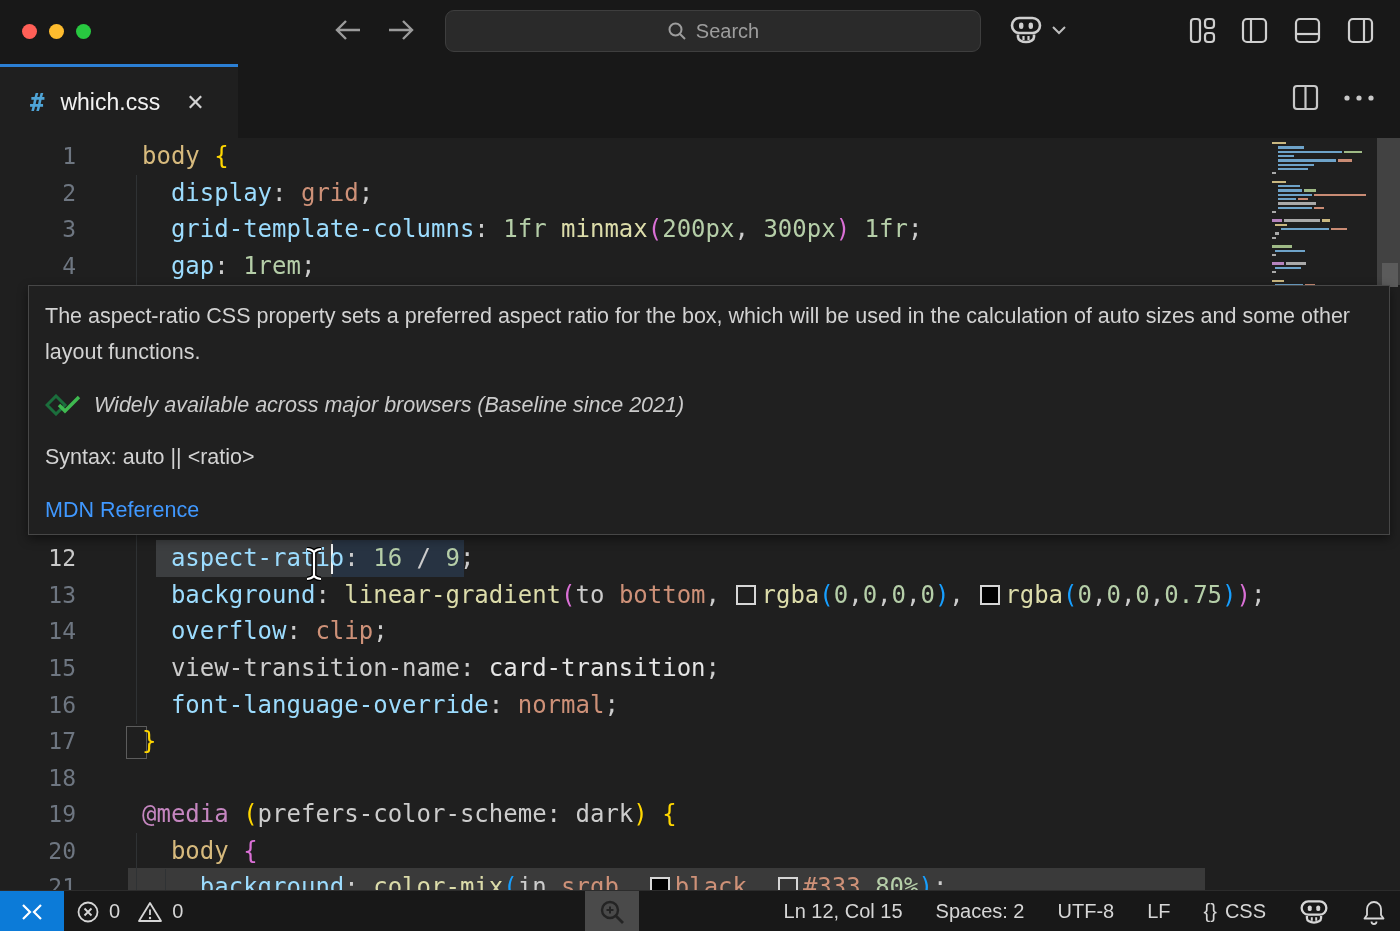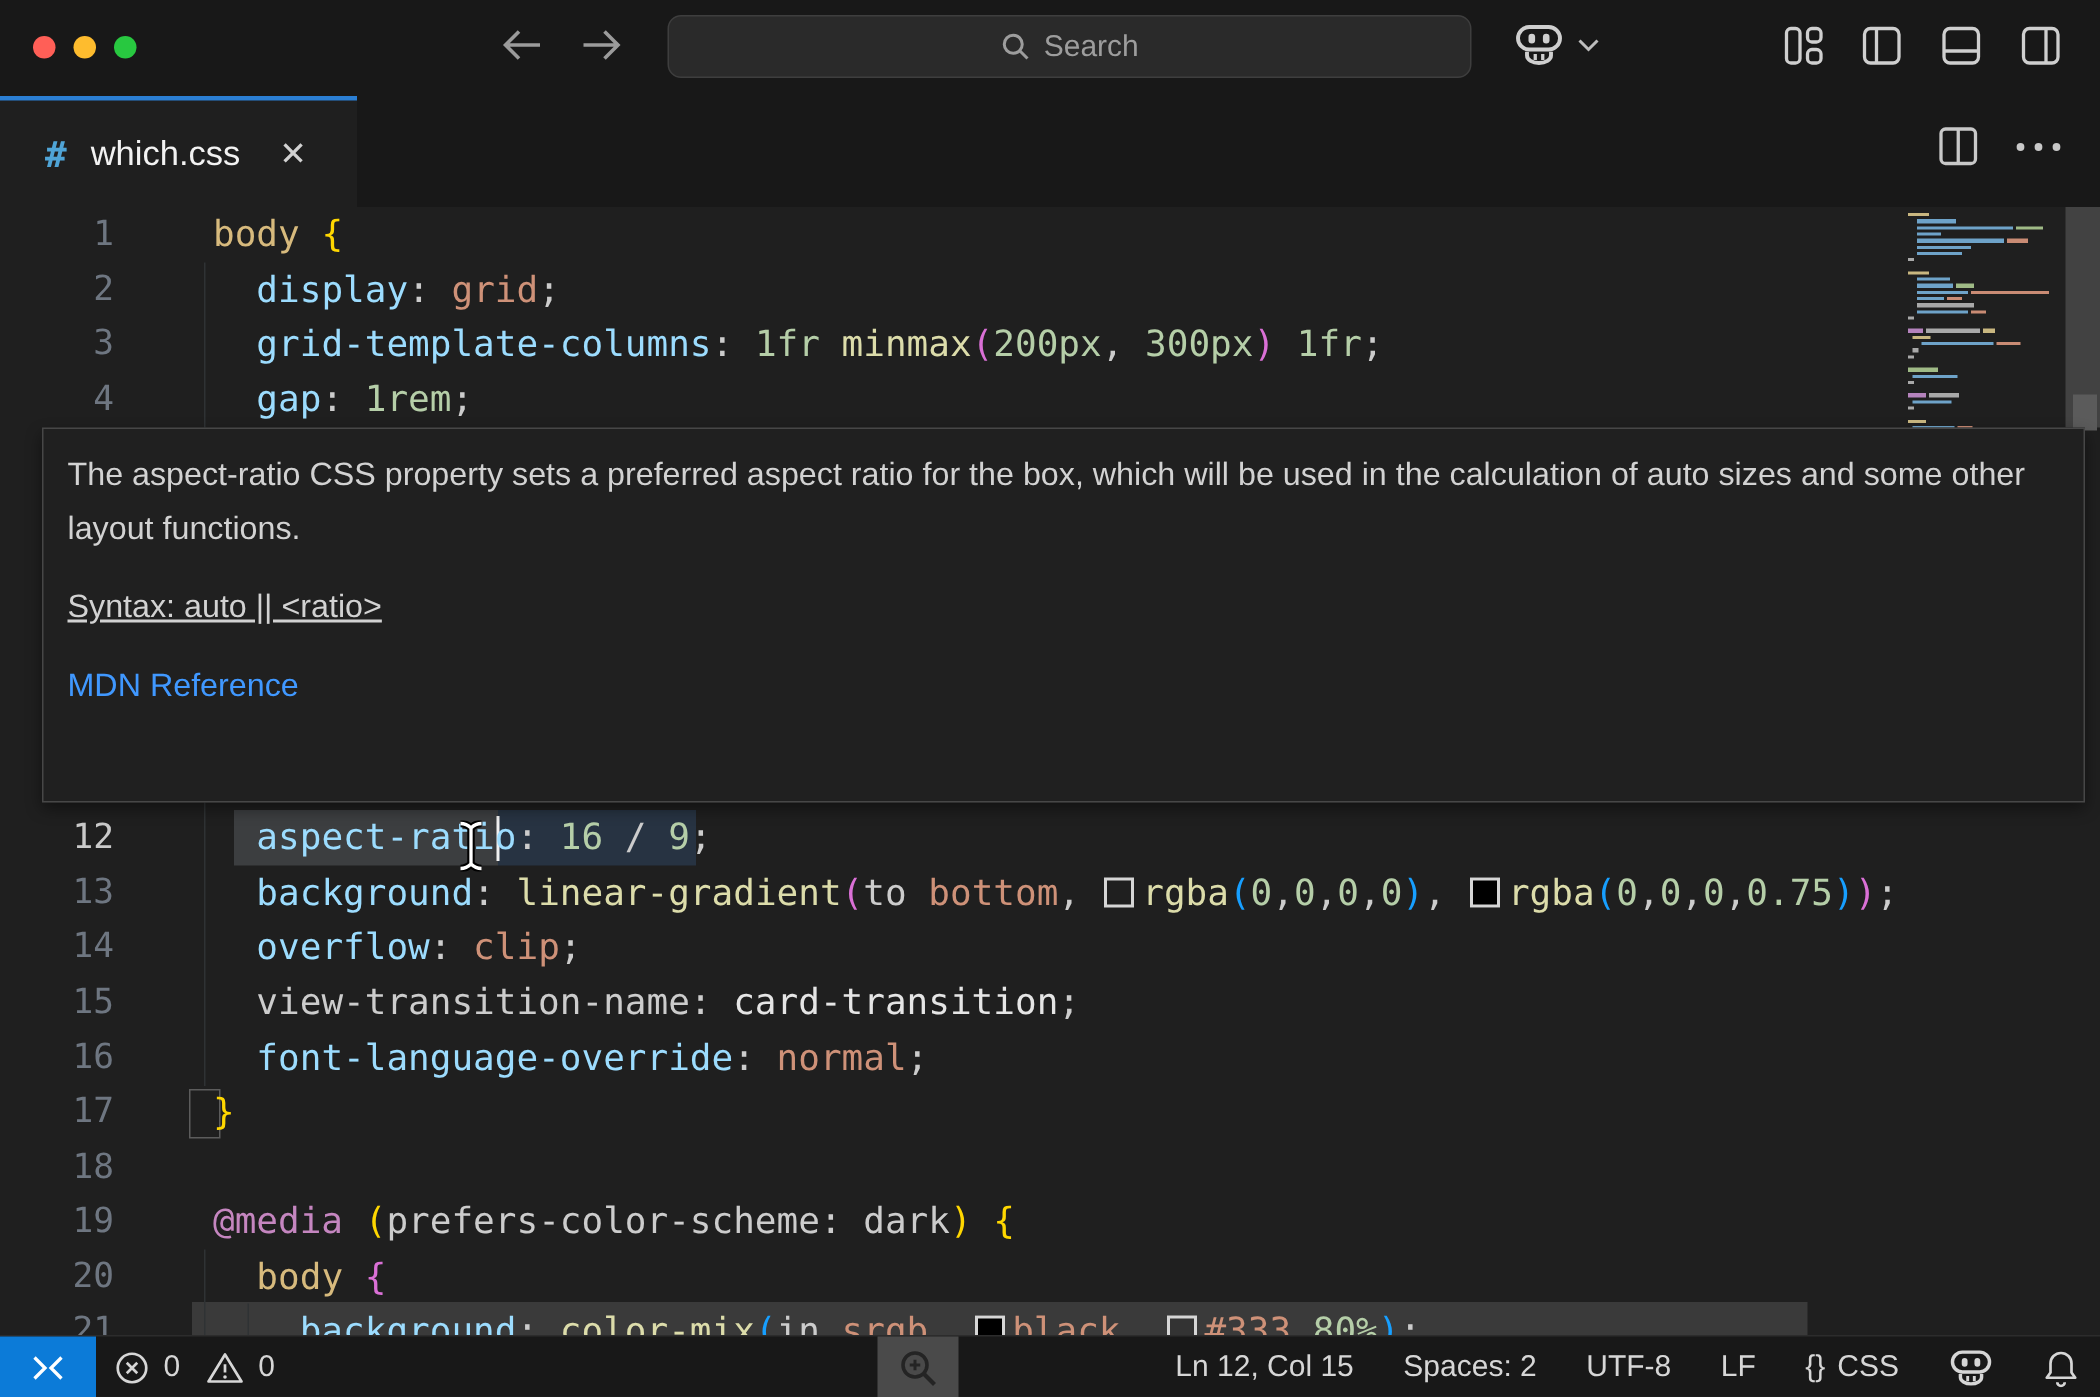--- a/index.html
+++ b/index.html
@@ -48,21 +48,21 @@
   #caret { position:absolute; left:331px; top:406px; width:2px; height:30px; background:#f0f0f0; }
   #mouse-ibeam { position:absolute; left:303px; top:409px; }
 
   
   #hover-tooltip { position:absolute; left:28px; top:285px; width:1362px; height:250px;
                    background:#202020; border:1px solid #474747; z-index:10;
                    padding:12px 16px; color:#d2d2d2; font-size:21.5px; line-height:36px;
                    box-shadow:0 4px 10px rgba(0,0,0,0.45); }
   #hover-tooltip .baseline-row { margin-top:17px; display:flex; align-items:center; gap:11px;
                                  font-style:italic; color:#cbcbcb; }
-  #hover-tooltip .syntax-row { margin-top:16px;text-decoration:underline; }
+  #hover-tooltip .syntax-row { margin-top:16px; }
   #hover-tooltip a { color:#4098ff; text-decoration:none; display:inline-block; margin-top:17px; }
 
   
   #minimap { position:absolute; left:1272px; top:138px; width:105px; height:160px; z-index:2; }
   .mm-row { position:absolute; height:2.4px; }
   #vscrollbar { position:absolute; left:1377px; top:138px; width:23px; height:147px;
                 background:#424242; z-index:2; }
   #vscroll-knob { position:absolute; left:1382px; top:263px; width:16px; height:24px;
                   background:#5b5b5b; z-index:2; }
 
@@ -253,20 +253,29 @@
     <div class="mm-row" style="top: 141.6px; left: 0px; width: 12px; background: rgb(201, 183, 128);"></div>
     <div class="mm-row" style="top: 145.9px; left: 3px; width: 28px; background: rgb(110, 163, 201);"></div>
     <div class="mm-row" style="top: 145.9px; left: 33px; width: 10px; background: rgb(201, 139, 116);"></div>
     <div class="mm-row" style="top: 150.2px; left: 0px; width: 4px; background: rgb(169, 169, 169);"></div>
   </div>
 <div id="vscrollbar"></div>
 <div id="vscroll-knob"></div>
 
 <div id="hover-tooltip">
   <div>The aspect-ratio CSS property sets a preferred aspect ratio for the box, which will be used in the calculation of auto sizes and some other layout functions.</div>
+  <div class="baseline-row">
+    <span>
+      <svg width="38" height="22" viewBox="0 0 38 22">
+        <path d="M11 2 L20 11 L11 20 L2 11 Z" stroke="#1b6e3c" stroke-width="3" fill="none"></path>
+        <path d="M14 11 L20 17 L34 3" stroke="#3fb950" stroke-width="3.4" fill="none"></path>
+      </svg>
+    </span>
+    <span>Widely available across major browsers (Baseline since 2021)</span>
+  </div>
   <div class="syntax-row">Syntax: auto || &lt;ratio&gt;</div>
   <a href="#">MDN Reference</a>
 </div>
 
 <div id="statusbar">
   <div id="remote-item">
     <svg width="24" height="20" viewBox="0 0 24 20">
       <path d="M3 3 L10 10 L3 17" stroke="#fff" stroke-width="2.2" fill="none"></path>
       <path d="M21 3 L14 10 L21 17" stroke="#fff" stroke-width="2.2" fill="none"></path>
     </svg>

